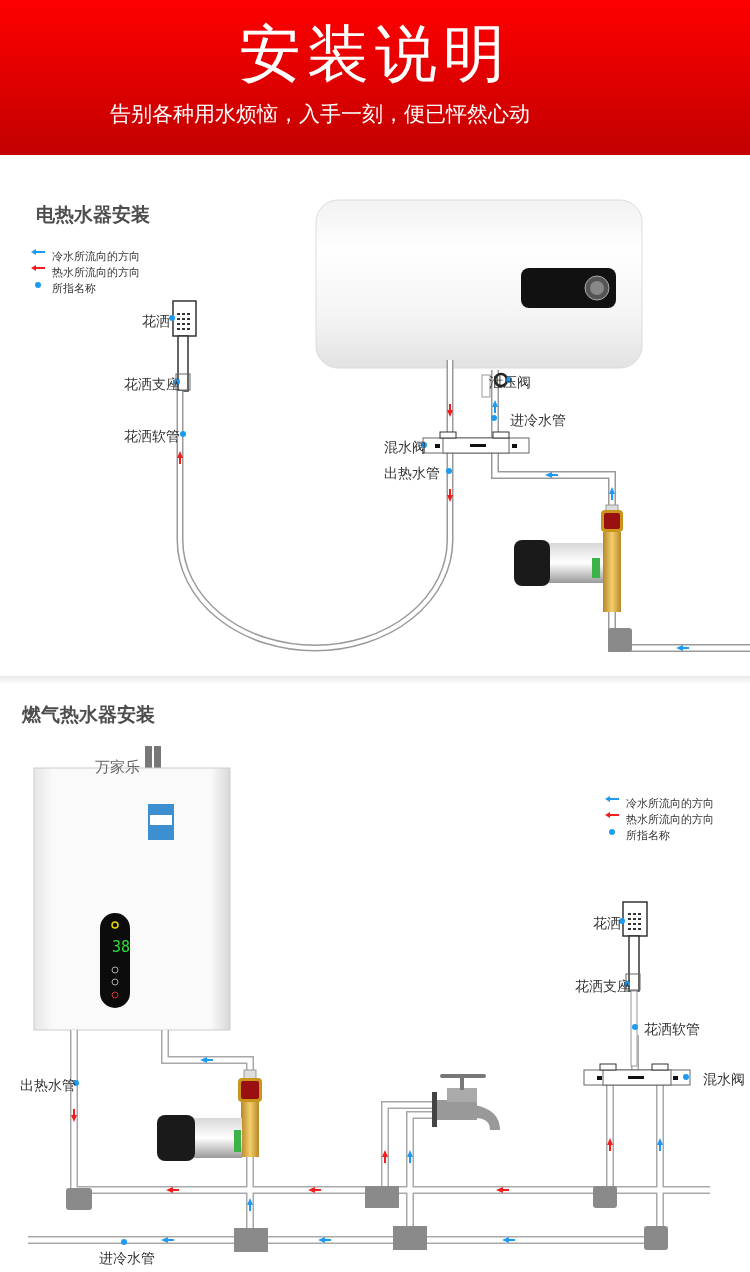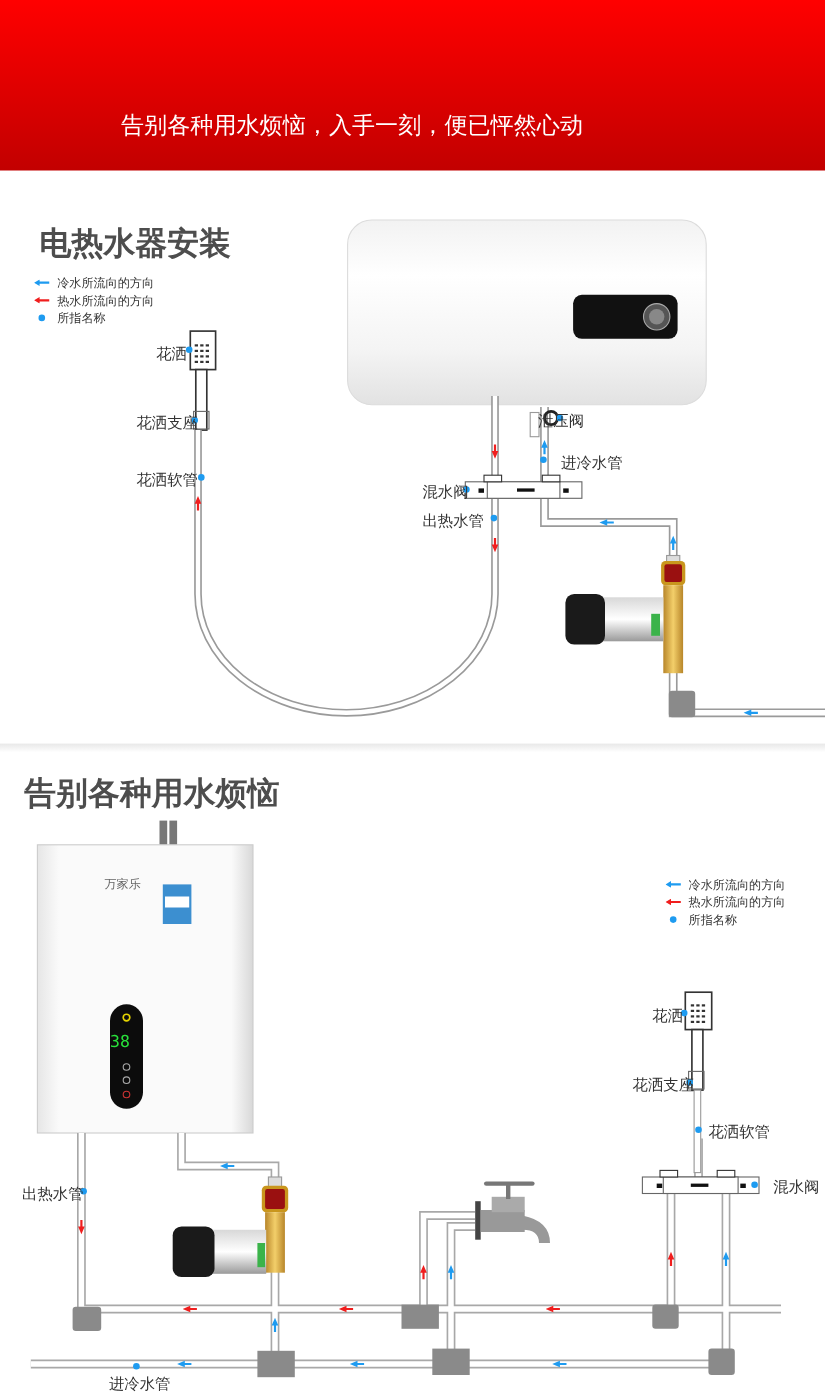--- a/index.html
+++ b/index.html
@@ -1,31 +1,32 @@
 <!DOCTYPE html>
 <html><head>
 <meta charset="utf-8">
 <style>
   * { box-sizing: border-box; margin: 0; padding: 0; }
   body { width: 750px; height: 1272px; background: #fff; font-family: "DejaVu Sans", sans-serif; position: relative; overflow: hidden; }
   .banner { position: absolute; left: 0; top: 0; width: 750px; height: 155px; background: linear-gradient(#ff0000, #c20000); }
   .banner-title { position: absolute; left: 0; width: 750px; top: 12px; text-align: center; color: #fff; font-size: 62px; letter-spacing: 6px; font-weight: normal; }
   .banner-sub { position: absolute; left: 0; width: 640px; top: 100px; text-align: center; color: #fff; font-size: 21px; }
-  .sec-title { position: absolute; font-weight: bold; color: #4d4d4d; font-size: 29px; }
+  .sec-title { position: absolute; font-weight: bold; color: #4d4d4d; font-size: 19px; }
   .legend { position: absolute; font-size: 11px; color: #333; }
-  .legend-row { height: 16px; display: flex; align-items: center; }
+  .legend-row { height: 16px; display: flex; align-items: flex-start; }
   .legend-sym { width: 28px; display: flex; justify-content: center; align-items: center; }
   .lab { position: absolute; font-size: 14px; color: #333; white-space: nowrap; }
   .divider { position: absolute; left: 0; top: 676px; width: 750px; height: 8px; background: linear-gradient(#e8e8e8, #fff); }
   svg { position: absolute; left: 0; top: 0; }
 </style>
 </head>
 <body>
 
 <div class="banner">
+  <div class="banner-title">安装说明</div>
   <div class="banner-sub">告别各种用水烦恼，入手一刻，便已怦然心动</div>
 </div>
 
 <div class="sec-title" style="left:36px;top:202px;">电热水器安装</div>
 
 <div class="legend" style="left:24px;top:249px;">
   <div class="legend-row">
     <span class="legend-sym">
         <svg style="position:static" width="14" height="6">
           <polygon points="0,3 5,0 5,2 14,2 14,4 5,4 5,6" fill="#1e9bf0"></polygon>
@@ -281,23 +282,23 @@
 <div class="lab" style="left:142px;top:313px;">花洒</div>
 <div class="lab" style="left:124px;top:376px;">花洒支座</div>
 <div class="lab" style="left:124px;top:428px;">花洒软管</div>
 <div class="lab" style="left:489px;top:374px;">泄压阀</div>
 <div class="lab" style="left:510px;top:412px;">进冷水管</div>
 <div class="lab" style="left:384px;top:439px;">混水阀</div>
 <div class="lab" style="left:384px;top:465px;">出热水管</div>
 
 <div class="divider"></div>
 
-<div class="sec-title" style="left:22px;top:702px;">告别各种用水烦恼</div>
-<div style="position:absolute;left:95px;top:796px;font-size:11px;color:#666;">万家乐</div>
-<div style="position:absolute;left:100px;top:938px;width:30px;text-align:left;font-family:'DejaVu Sans Mono',monospace;font-size:15px;color:#28e03a;">38</div>
+<div class="sec-title" style="left:22px;top:702px;">燃气热水器安装</div>
+<div style="position:absolute;left:95px;top:758px;font-size:15px;color:#666;">万家乐</div>
+<div style="position:absolute;left:100px;top:938px;width:30px;text-align:right;font-family:'DejaVu Sans Mono',monospace;font-size:15px;color:#28e03a;">38</div>
 
 <div class="legend" style="left:598px;top:796px;">
   <div class="legend-row">
     <span class="legend-sym">
         <svg style="position:static" width="14" height="6">
           <polygon points="0,3 5,0 5,2 14,2 14,4 5,4 5,6" fill="#1e9bf0"></polygon>
         </svg>
       </span>
     <span>冷水所流向的方向</span>
   </div>

